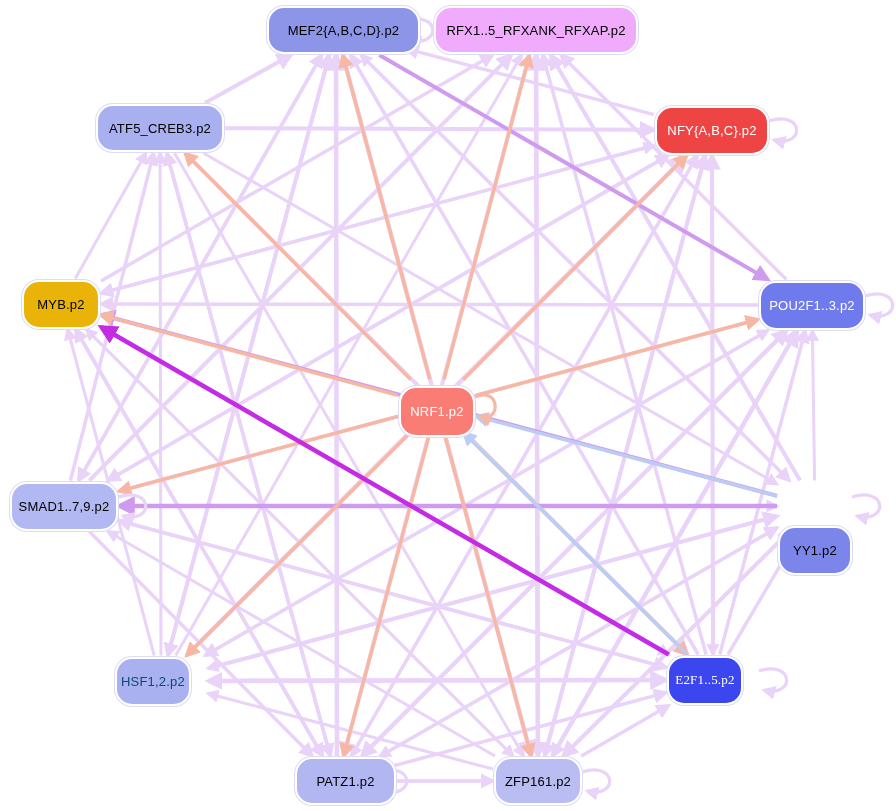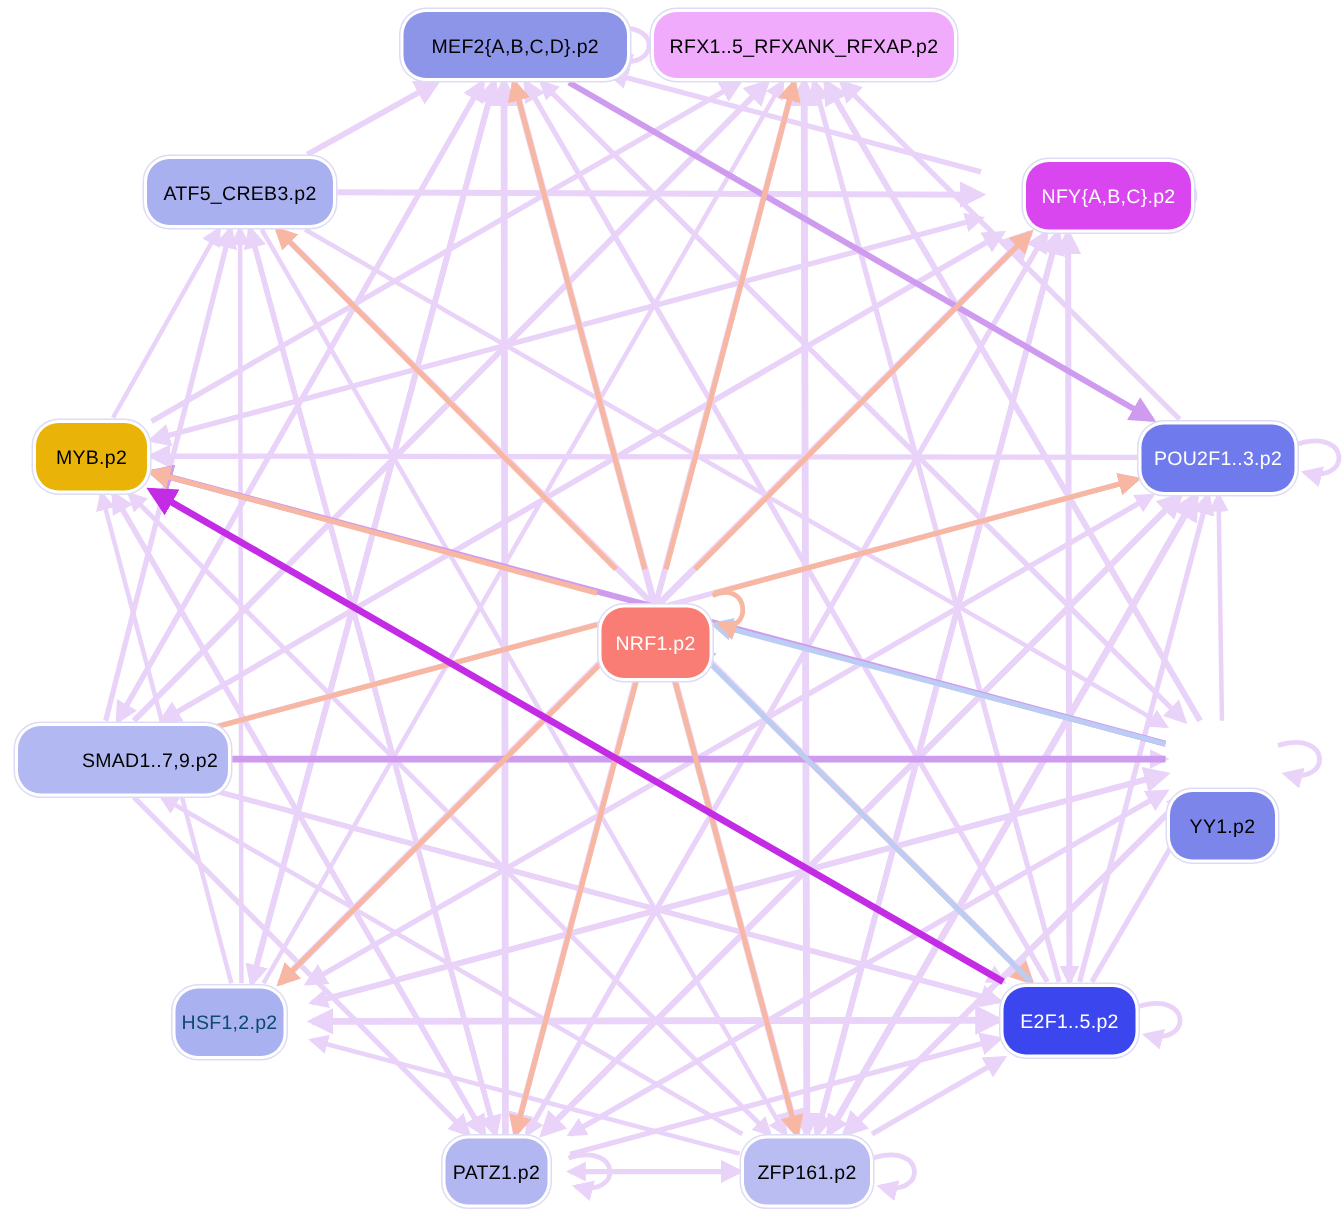--- a/index.html
+++ b/index.html
@@ -139,44 +139,44 @@
   <div id="nodes">
       <div class="node" style="left: 269px; top: 8px; width: 149px; height: 44px; background: rgb(141, 149, 232); color: rgb(0, 0, 0);">
         <span>MEF2{A,B,C,D}.p2</span>
       </div>
       <div class="node" style="left: 436px; top: 8px; width: 200px; height: 44px; background: #f0abfc; color: rgb(0, 0, 0);">
         <span>RFX1..5_RFXANK_RFXAP.p2</span>
       </div>
       <div class="node" style="left: 98px; top: 106px; width: 124px; height: 44px; background: rgb(169, 176, 240); color: rgb(0, 0, 0);">
         <span>ATF5_CREB3.p2</span>
       </div>
-      <div class="node" style="left: 657px; top: 107.5px; width: 110px; height: 45px; background: #d946ef; color: rgb(255, 255, 255); margin-left: 27px;">
+      <div class="node" style="left: 657px; top: 107.5px; width: 110px; height: 45px; background: #ef4444; color: rgb(255, 255, 255);">
         <span>NFY{A,B,C}.p2</span>
       </div>
       <div class="node" style="left: 24px; top: 281.5px; width: 74px; height: 45px; background: #eab308; color: rgb(0, 0, 0);">
         <span>MYB.p2</span>
       </div>
       <div class="node" style="left: 761px; top: 282.5px; width: 102px; height: 45px; background: rgb(111, 122, 236); color: rgb(255, 255, 255);">
         <span>POU2F1..3.p2</span>
       </div>
-      <div class="node" style="left: 401px; top: 405px; width: 72px; height: 47px; background: rgb(249, 125, 117); color: rgb(255, 255, 255);">
+      <div class="node" style="left: 401px; top: 388px; width: 72px; height: 47px; background: rgb(249, 125, 117); color: rgb(255, 255, 255);">
         <span>NRF1.p2</span>
       </div>
-      <div class="node" style="left: 12px; top: 483.5px; width: 104px; height: 45px; background: rgb(178, 184, 242); color: rgb(0, 0, 0); padding-left: 36px;">
+      <div class="node" style="left: 12px; top: 483.5px; width: 104px; height: 45px; background: rgb(178, 184, 242); color: rgb(0, 0, 0);">
         <span>SMAD1..7,9.p2</span>
       </div>
       <div class="node" style="left: 780px; top: 483.5px; width: 70px; height: 45px; background: rgb(124, 134, 234); color: rgb(0, 0, 0); margin-top: 44px;">
         <span>YY1.p2</span>
       </div>
       <div class="node" style="left: 117px; top: 658.5px; width: 72px; height: 45px; background: rgb(170, 177, 240); color: #0c4a6e;">
         <span>HSF1,2.p2</span>
       </div>
-      <div class="node" style="left: 669px; top: 657.5px; width: 88px; height: 45px; background: rgb(59, 70, 239); color: rgb(255, 255, 255);">
+      <div class="node" style="left: 669px; top: 657.5px; width: 72px; height: 45px; background: rgb(59, 70, 239); color: rgb(255, 255, 255); font-family: Liberation Serif, serif;">
         <span>E2F1..5.p2</span>
       </div>
-      <div class="node" style="left: 297px; top: 759px; width: 68px; height: 44px; background: rgb(178, 182, 241); color: rgb(0, 0, 0);">
+      <div class="node" style="left: 297px; top: 759px; width: 97px; height: 44px; background: rgb(178, 182, 241); color: rgb(0, 0, 0);">
         <span>PATZ1.p2</span>
       </div>
       <div class="node" style="left: 496px; top: 759px; width: 84px; height: 44px; background: rgb(186, 189, 242); color: rgb(0, 0, 0);">
         <span>ZFP161.p2</span>
       </div>
     </div>
 </div>
 
 </body></html>

